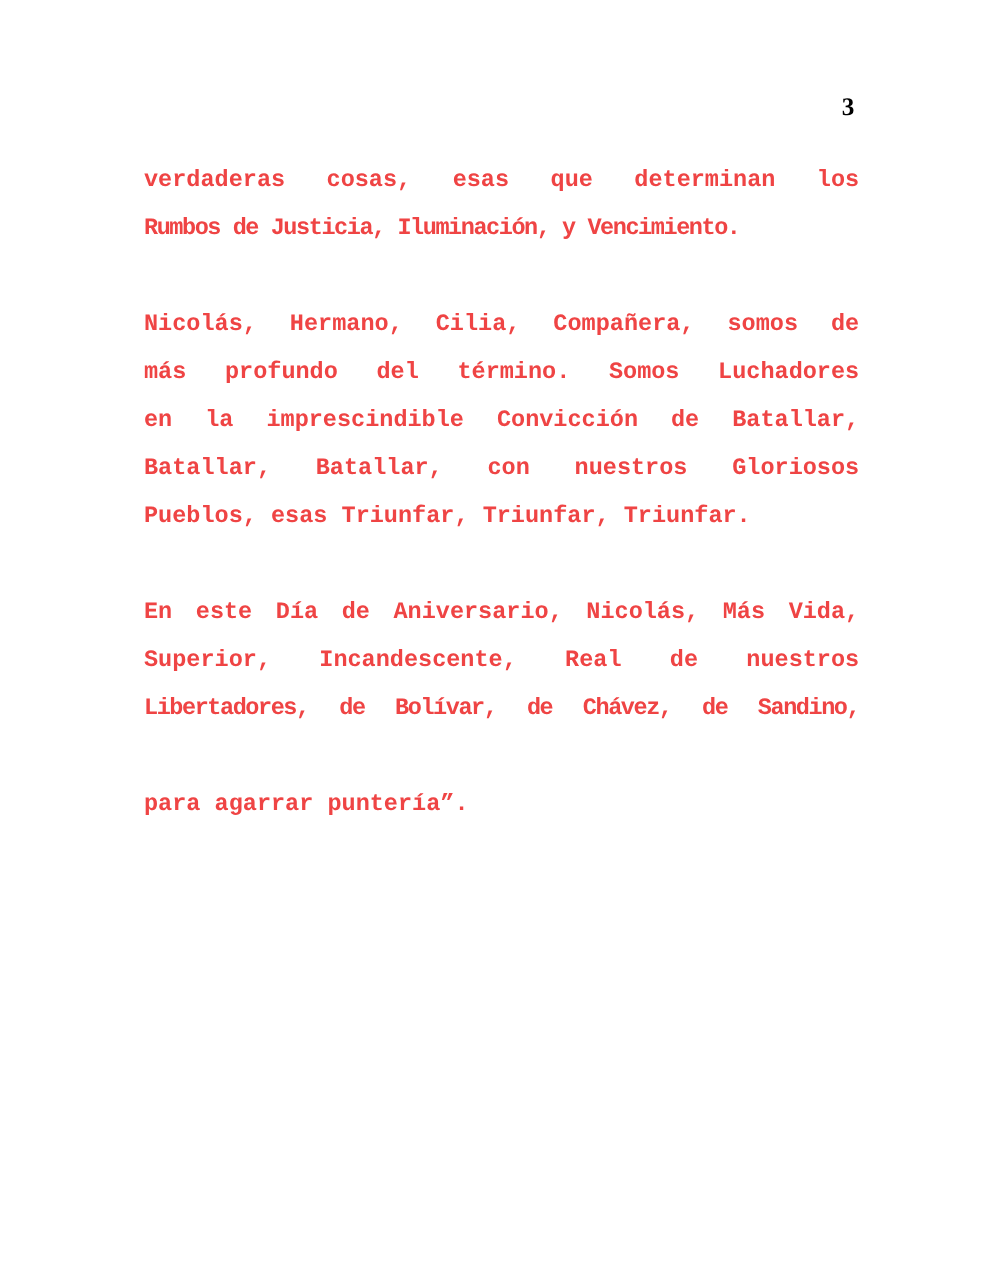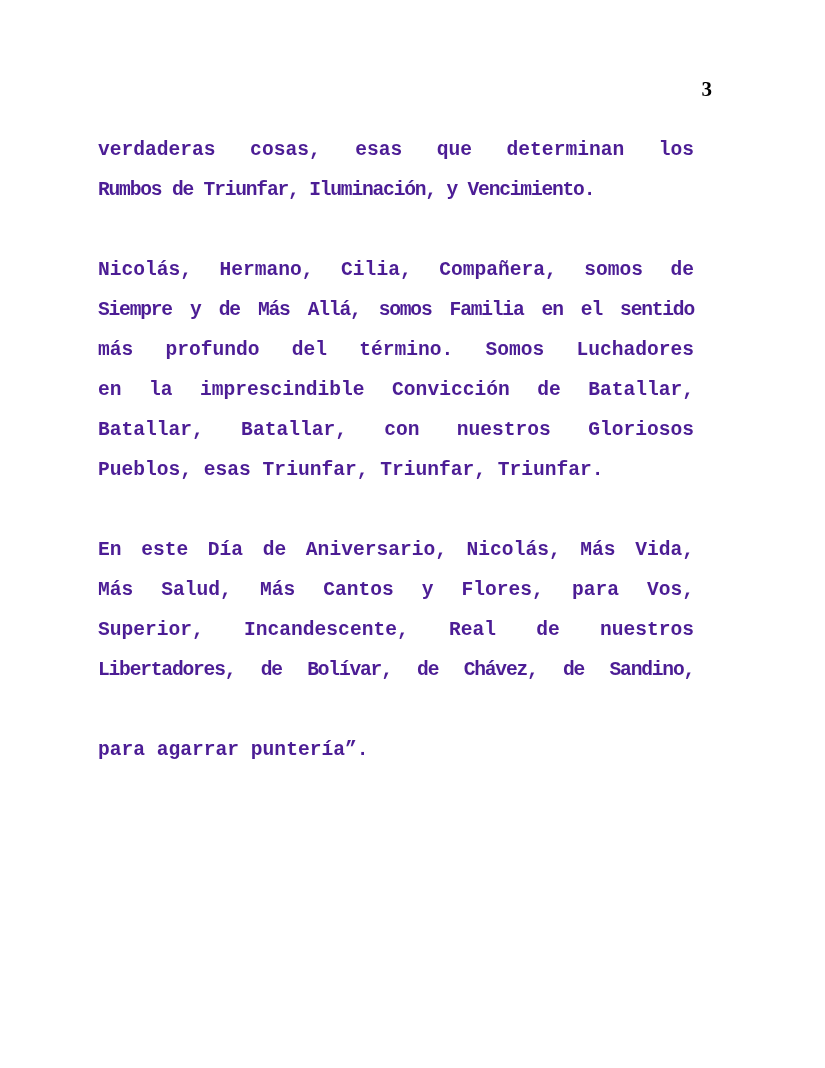--- a/index.html
+++ b/index.html
@@ -2,49 +2,47 @@
 <html><head>
   <meta charset="utf-8">
   <style>
     html, body { margin: 0; padding: 0; background: #ffffff; }
     body { width: 825px; height: 1068px; position: relative; overflow: hidden; }
     .page-number {
       position: absolute; right: 113px; top: 77px;
       font-family: "Liberation Serif", serif; font-weight: bold; font-size: 21px; color: #000;
     }
     .body-text {
-      position: absolute; left: 98px; top: 130px; width: 596px;
+      position: absolute; left: 120px; top: 130px; width: 596px;
       font-family: "Liberation Mono", monospace; font-weight: bold;
-      font-size: 19.6px; line-height: 40px; color: #4c1d95;
+      font-size: 19.6px; line-height: 40px; color: #ef4444;
     }
     .para { margin: 0 0 40px 0; text-align: justify; }
     .line { display: block; white-space: nowrap; text-align-last: justify; text-align: justify; }
     .line.last { text-align-last: left; }
     .condensed { letter-spacing: -1.2px; }
   </style>
 </head>
 <body>
 
 <div class="page-number">3</div>
 
 <div class="body-text">
   <p class="para">
     <span class="line">verdaderas cosas, esas que determinan los</span>
-    <span class="line last condensed">Rumbos de Triunfar, Iluminación, y Vencimiento.</span>
+    <span class="line last condensed">Rumbos de Justicia, Iluminación, y Vencimiento.</span>
   </p>
   <p class="para">
     <span class="line">Nicolás, Hermano, Cilia, Compañera, somos de</span>
-    <span class="line condensed">Siempre y de Más Allá, somos Familia en el sentido</span>
     <span class="line">más profundo del término. Somos Luchadores</span>
     <span class="line">en la imprescindible Convicción de Batallar,</span>
     <span class="line">Batallar, Batallar, con nuestros Gloriosos</span>
     <span class="line last">Pueblos, esas Triunfar, Triunfar, Triunfar.</span>
   </p>
   <p class="para">
     <span class="line">En este Día de Aniversario, Nicolás, Más Vida,</span>
-    <span class="line">Más Salud, Más Cantos y Flores, para Vos,</span>
     <span class="line">Superior, Incandescente, Real de nuestros</span>
     <span class="line condensed">Libertadores, de Bolívar, de Chávez, de Sandino,</span>
   </p>
   <p class="para">
     <span class="line last">para agarrar puntería”.</span>
   </p>
 </div>
 
 </body></html>

